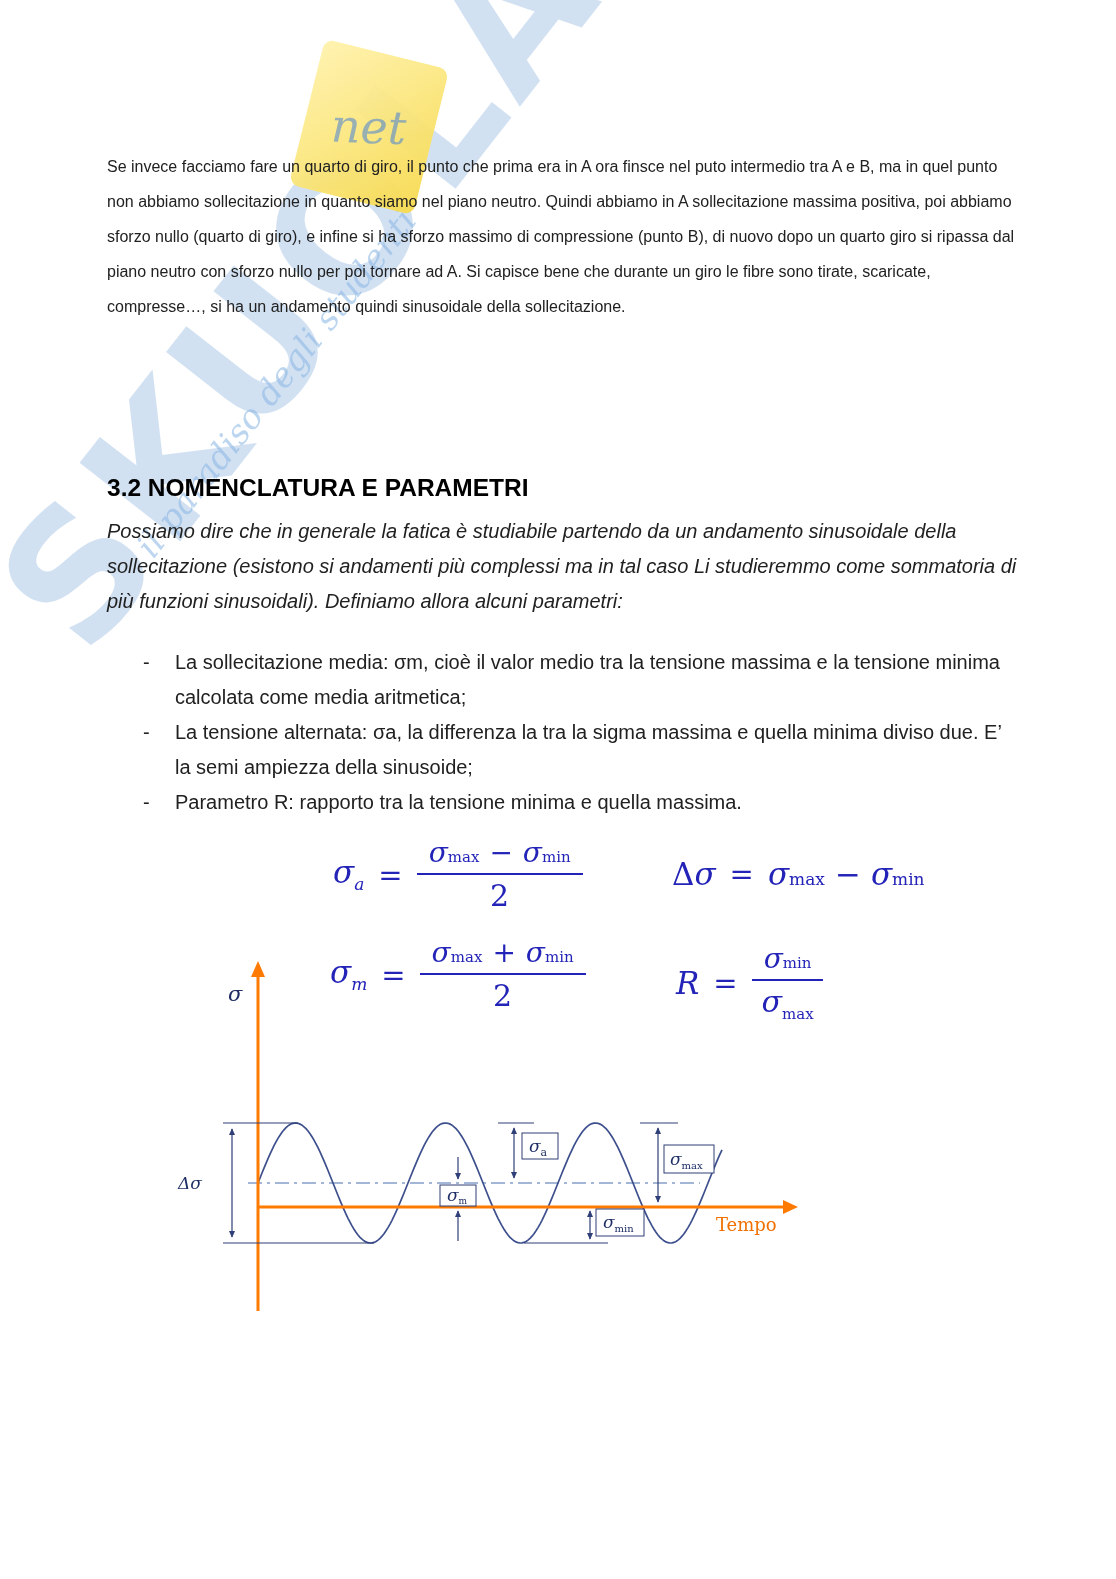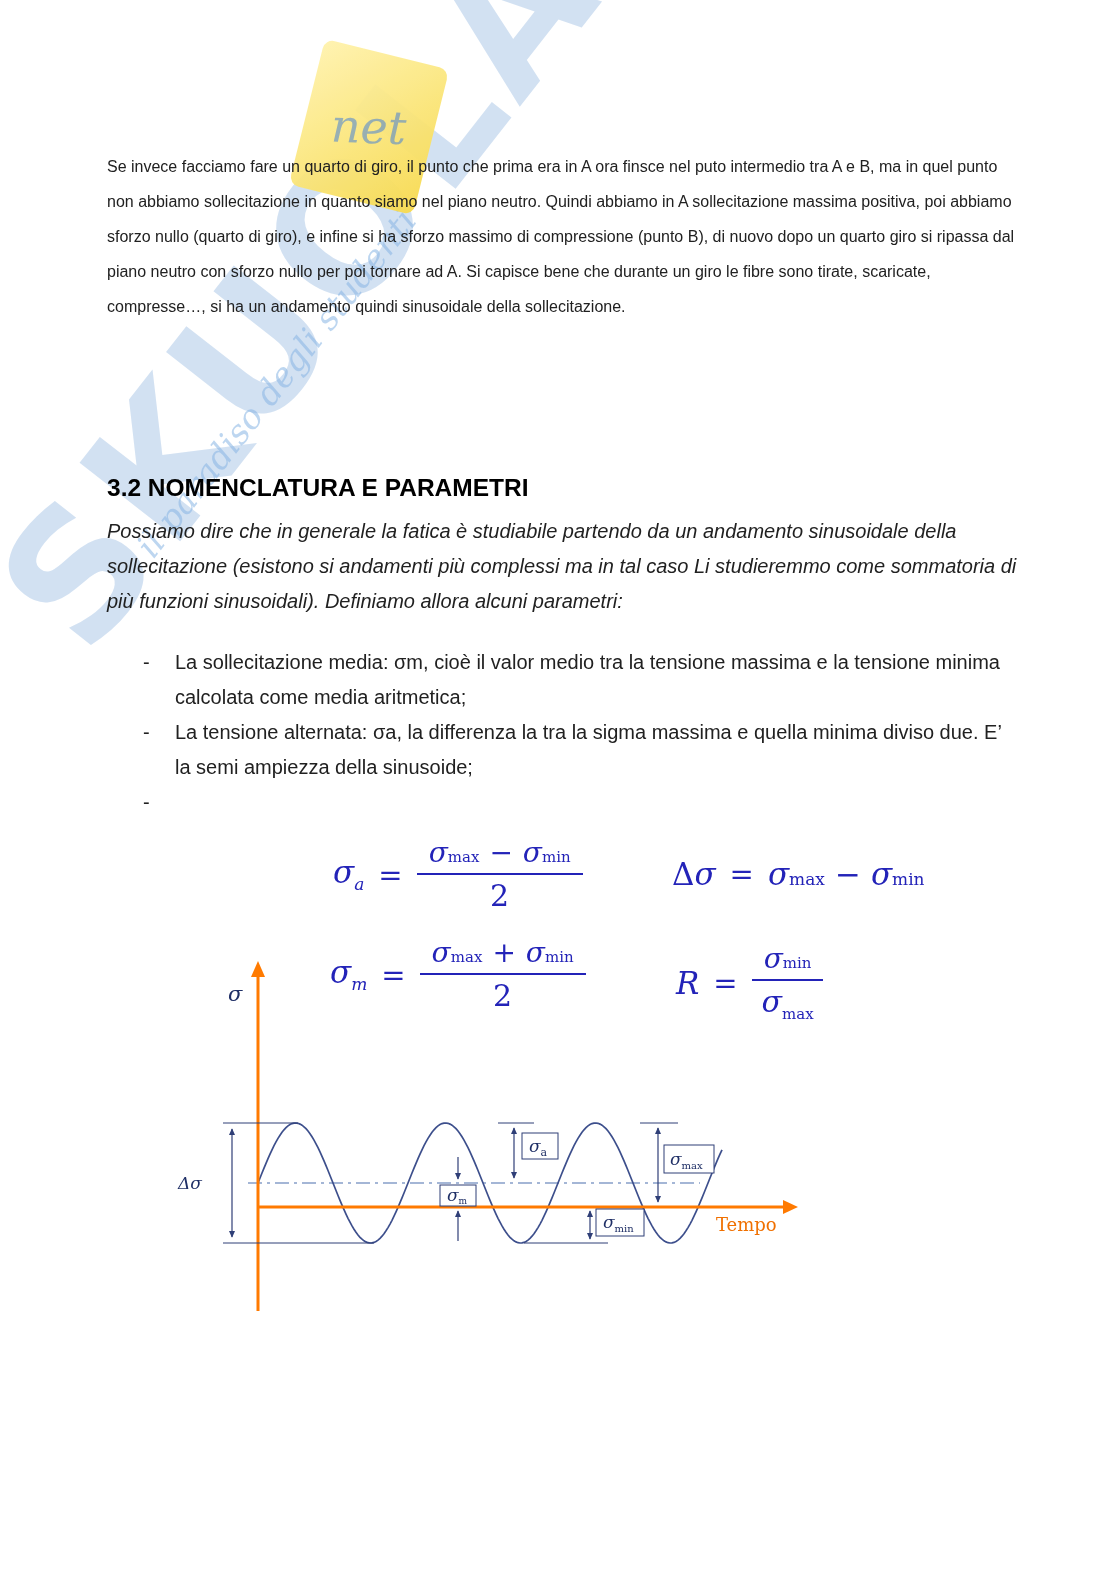--- a/index.html
+++ b/index.html
@@ -87,20 +87,21 @@
       <li>
         <span class="marker">-</span>
         <span>La sollecitazione media: σm, cioè il valor medio tra la tensione massima e la tensione minima calcolata come media aritmetica;</span>
       </li>
       <li>
         <span class="marker">-</span>
         <span>La tensione alternata: σa, la differenza la tra la sigma massima e quella minima diviso due. E’ la semi ampiezza della sinusoide;</span>
       </li>
       <li>
         <span class="marker">-</span>
+        <span>Parametro R: rapporto tra la tensione minima e quella massima.</span>
       </li>
     </ul>
 
     <div class="formula f1">
       <span class="f-lhs"><span class="it">σ</span><sub>a</sub></span>
       <span class="f-eq">=</span>
       <span class="frac">
         <span class="num">
           <span class="it">σ</span>
             <sub class="sw">max</sub>

